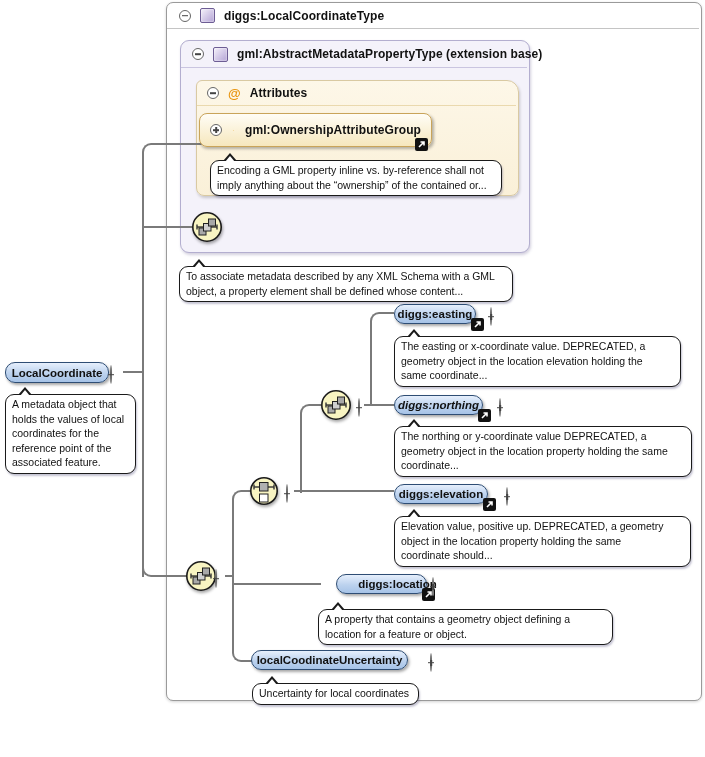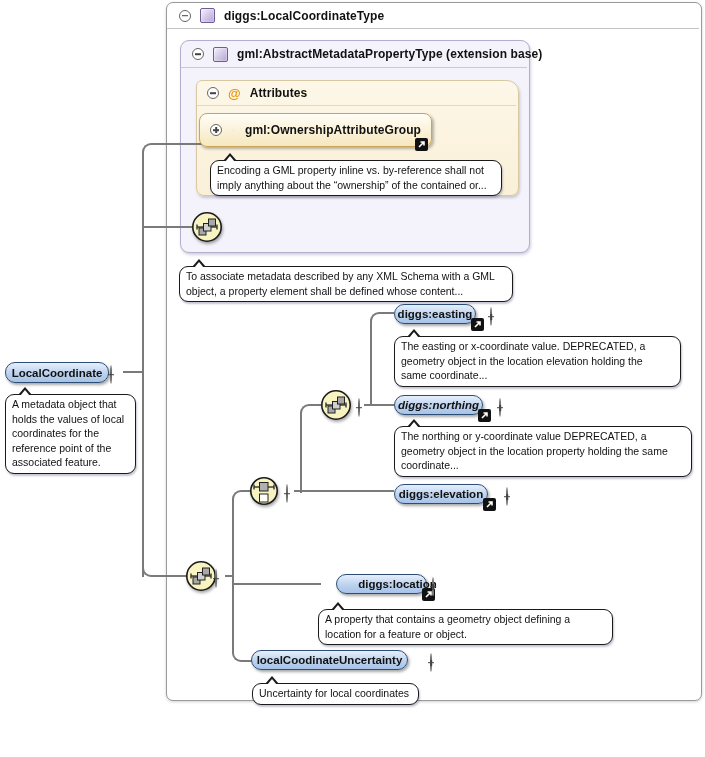--- a/index.html
+++ b/index.html
@@ -195,20 +195,23 @@
 
   
   <div class="abs pill" style="left:394px;top:484px;width:94px;height:20px;">
     <span>diggs:elevation</span>
     <svg class="link-arrow" style="right:-9px;bottom:-8px;" viewBox="0 0 13 13">
       <rect width="13" height="13" rx="2" fill="#111"></rect>
         <path d="M4 9 L9 4 M5.5 4 H9 V7.5" stroke="#fff" stroke-width="1.6" fill="none"></path>
     </svg>
   </div>
   <span class="abs circle-btn plus" style="left:494px;top:488px;"></span>
+  <div class="tooltip" style="left:394px;top:516px;width:297px;">Elevation value, positive up. DEPRECATED, a geometry
+object in the location property holding the same
+coordinate should...</div>
 
   
   <div class="abs pill" style="left:336px;top:574px;width:91px;height:20px;padding-left:32px;">
     <span>diggs:location</span>
     <svg class="link-arrow" style="right:-9px;bottom:-8px;" viewBox="0 0 13 13">
       <rect width="13" height="13" rx="2" fill="#111"></rect>
         <path d="M4 9 L9 4 M5.5 4 H9 V7.5" stroke="#fff" stroke-width="1.6" fill="none"></path>
     </svg>
   </div>
   <span class="abs circle-btn plus" style="left:418px;top:578px;"></span>

